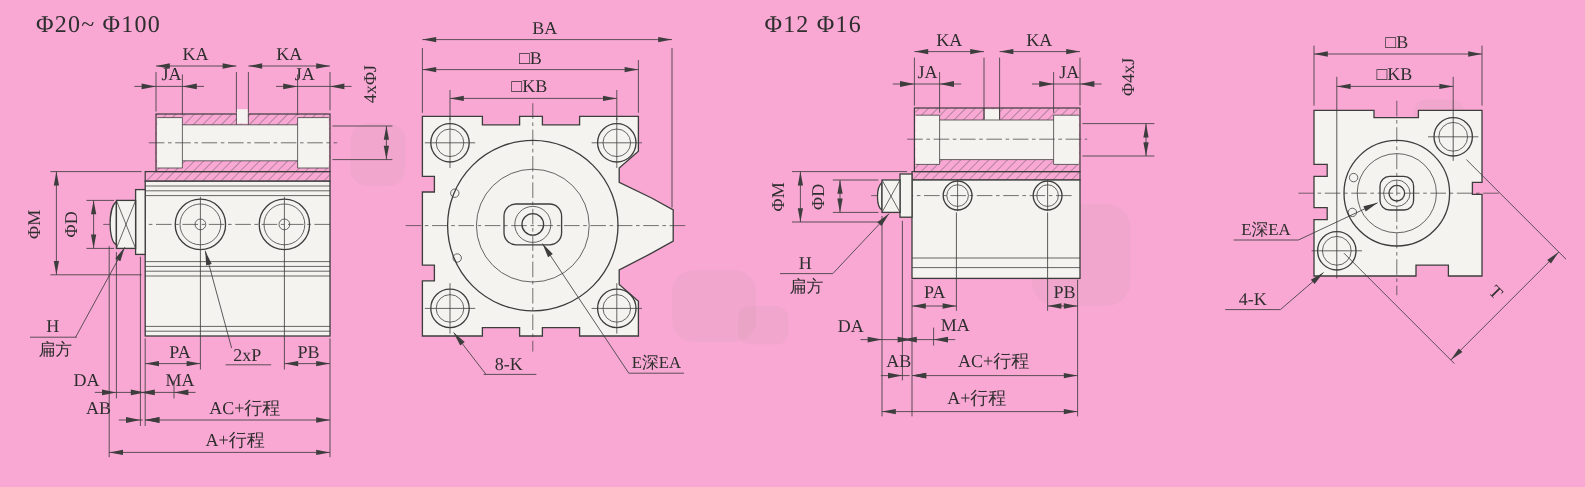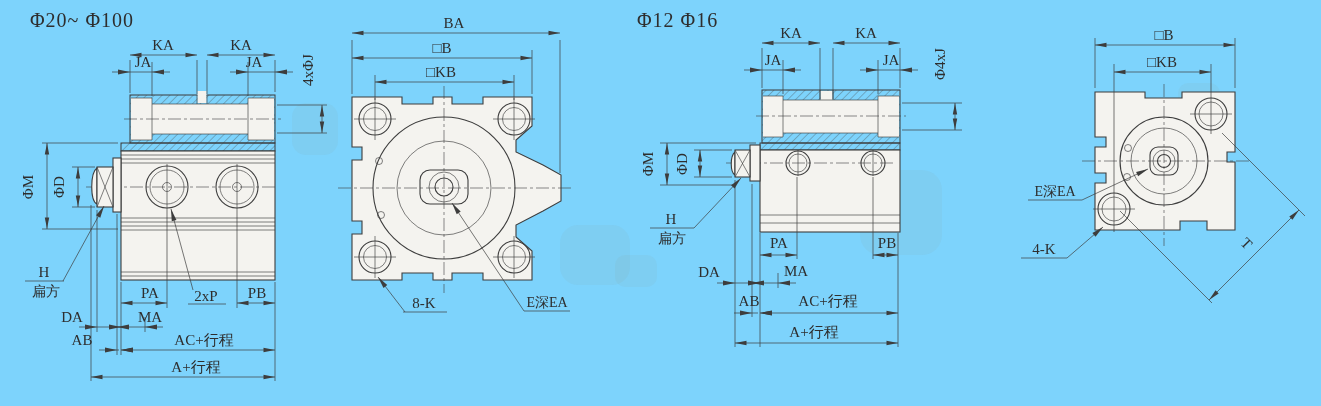--- a/index.html
+++ b/index.html
@@ -1,16 +1,16 @@
 <!DOCTYPE html>
 <html><head>
 <meta charset="utf-8">
 <style>
   html,body{margin:0;padding:0;background:#e8e7e3;}
-  .page{width:1321px;height:406px;background:#7dd3fc;position:relative;overflow:hidden;}
+  .page{width:1321px;height:406px;background:#f9a8d4;position:relative;overflow:hidden;}
   svg{display:block;}
   text{fill:#2e2e2e;font-family:"Liberation Serif", serif;}
   .t15{font-size:15px;}
   .t14{font-size:14px;}
   .t20{font-size:20px;letter-spacing:1px;}
   .ol{fill:none;stroke:#3d3d3d;stroke-width:1.1;}
   .olf{fill:#f4f3ef;stroke:#3d3d3d;stroke-width:1.1;}
   .ht{fill:url(#hatch);stroke:#3d3d3d;stroke-width:1;}
   .wh{fill:#f4f3ef;stroke:none;}
   .thin{fill:none;stroke:#3d3d3d;stroke-width:0.65;}

